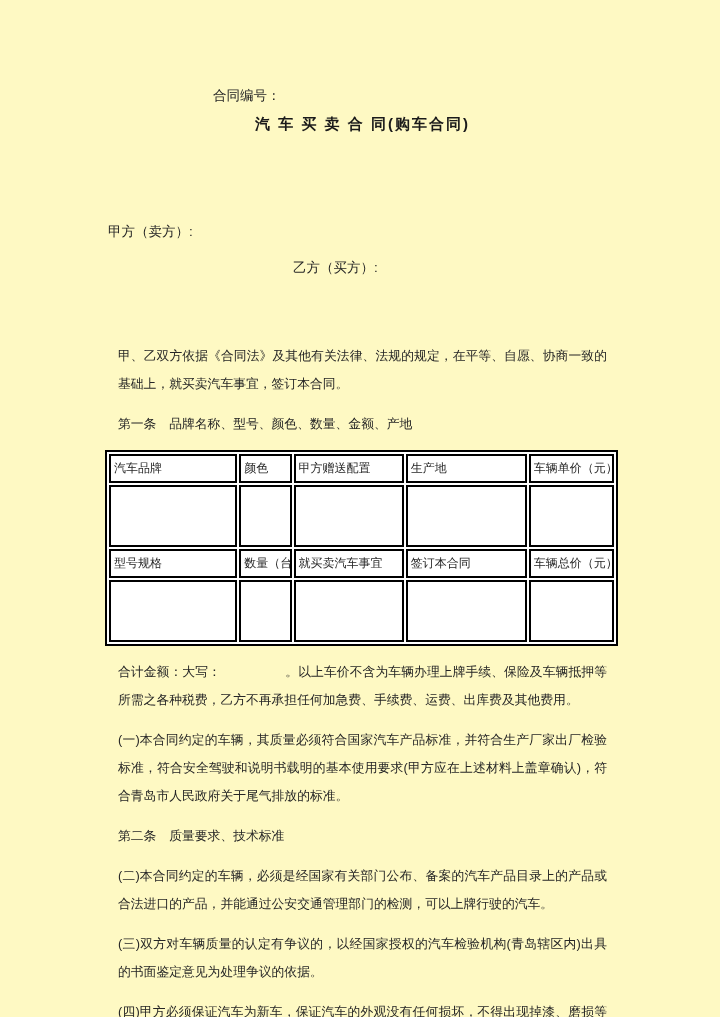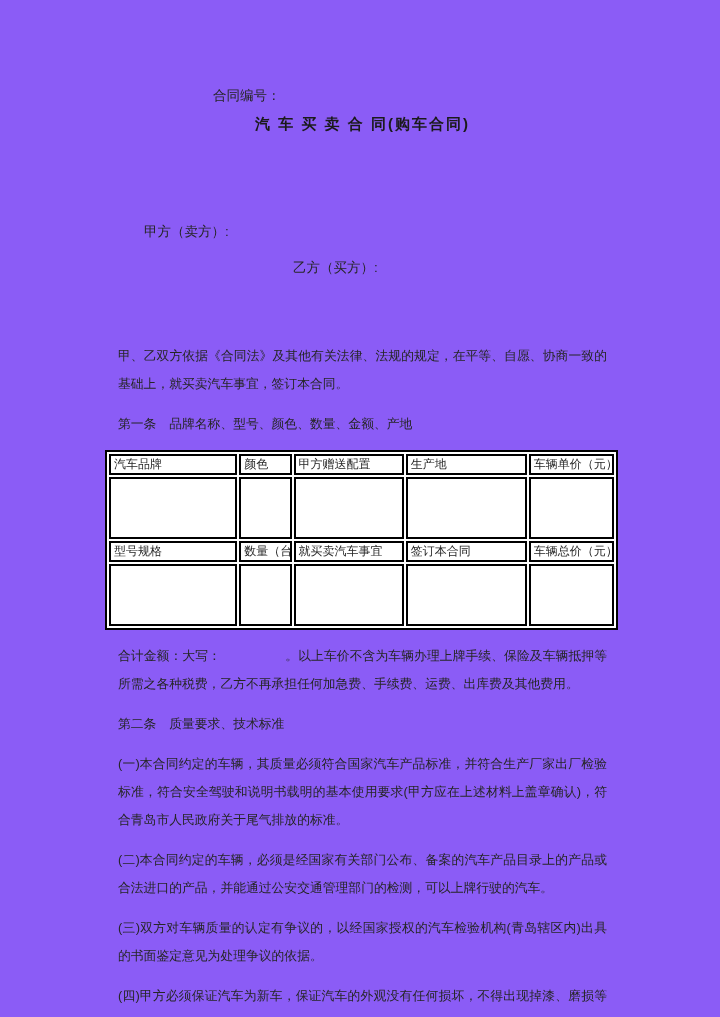--- a/index.html
+++ b/index.html
@@ -3,21 +3,21 @@
 <meta charset="utf-8">
 <style>
   * { margin: 0; padding: 0; box-sizing: border-box; }
   html, body { background: #ffffff; }
   body { font-family: "Liberation Sans", sans-serif; }
   .page {
     position: relative;
     width: 720px;
     height: 1017px;
     margin: 0 auto;
-    background: #8b5cf6;
+    background: #fef9c3;
     color: #262626;
     overflow: hidden;
   }
   .contract-no {
     position: absolute;
     left: 213px;
     top: 86px;
     font-size: 13.5px;
     line-height: 20px;
     white-space: pre;
@@ -37,21 +37,21 @@
   }
   .parties {
     position: absolute;
     left: 108px;
     top: 222px;
     width: 513px;
     font-size: 13.5px;
     line-height: 20px;
   }
   .party-b { position: absolute; left: 185px; top: 16px; margin-top: 20px; }
-  .party-a { position: absolute; left: 0; top: 0; margin-left: 36px; }
+  .party-a { position: absolute; left: 0; top: 0; }
   .flow {
     position: absolute;
     left: 106px;
     top: 330px;
     width: 513px;
     font-size: 12.8px;
     line-height: 28px;
     text-align: justify;
   }
   .flow p { margin: 12px; }
@@ -67,21 +67,21 @@
   table.spec td {
     border: 2px solid #000;
     padding: 0 3px;
     font-size: 12px;
     line-height: 15px;
     vertical-align: middle;
     white-space: nowrap;
     overflow: hidden;
     color: #262626;
   }
-  tr.hdr td { height: 21px; }
+  tr.hdr td { height: 29px; }
   tr.blank td { height: 62px; }
   col.c1 { width: 25%; }
   col.c2 { width: 10.2%; }
   col.c3 { width: 21.5%; }
   col.c4 { width: 23.6%; }
   col.c5 { width: 16.6%; }
 </style>
 </head>
 <body>
 
@@ -137,22 +137,22 @@
           <td></td>
           <td></td>
           <td></td>
           <td></td>
         </tr>
       </tbody>
     </table>
 
     <p>合计金额：大写：　　　　　。以上车价不含为车辆办理上牌手续、保险及车辆抵押等所需之各种税费，乙方不再承担任何加急费、手续费、运费、出库费及其他费用。</p>
 
+    <p>(一)本合同约定的车辆，其质量必须符合国家汽车产品标准，并符合生产厂家出厂检验标准，符合安全驾驶和说明书载明的基本使用要求(甲方应在上述材料上盖章确认)，符合青岛市人民政府关于尾气排放的标准。</p>
+
     <p>第二条　质量要求、技术标准</p>
-
-    <p>(一)本合同约定的车辆，其质量必须符合国家汽车产品标准，并符合生产厂家出厂检验标准，符合安全驾驶和说明书载明的基本使用要求(甲方应在上述材料上盖章确认)，符合青岛市人民政府关于尾气排放的标准。</p>
     <p>(二)本合同约定的车辆，必须是经国家有关部门公布、备案的汽车产品目录上的产品或合法进口的产品，并能通过公安交通管理部门的检测，可以上牌行驶的汽车。</p>
     <p>(三)双方对车辆质量的认定有争议的，以经国家授权的汽车检验机构(青岛辖区内)出具的书面鉴定意见为处理争议的依据。</p>
     <p>(四)甲方必须保证汽车为新车，保证汽车的外观没有任何损坏，不得出现掉漆、磨损等现象。</p>
 
   </div>
 
 </div>
 
 </body></html>

